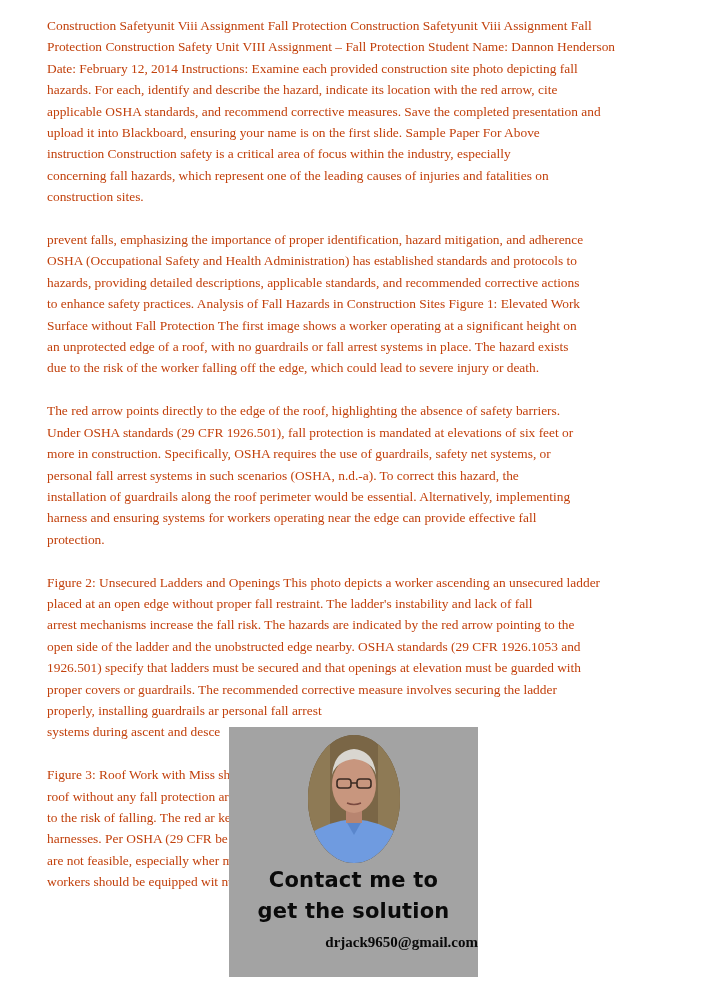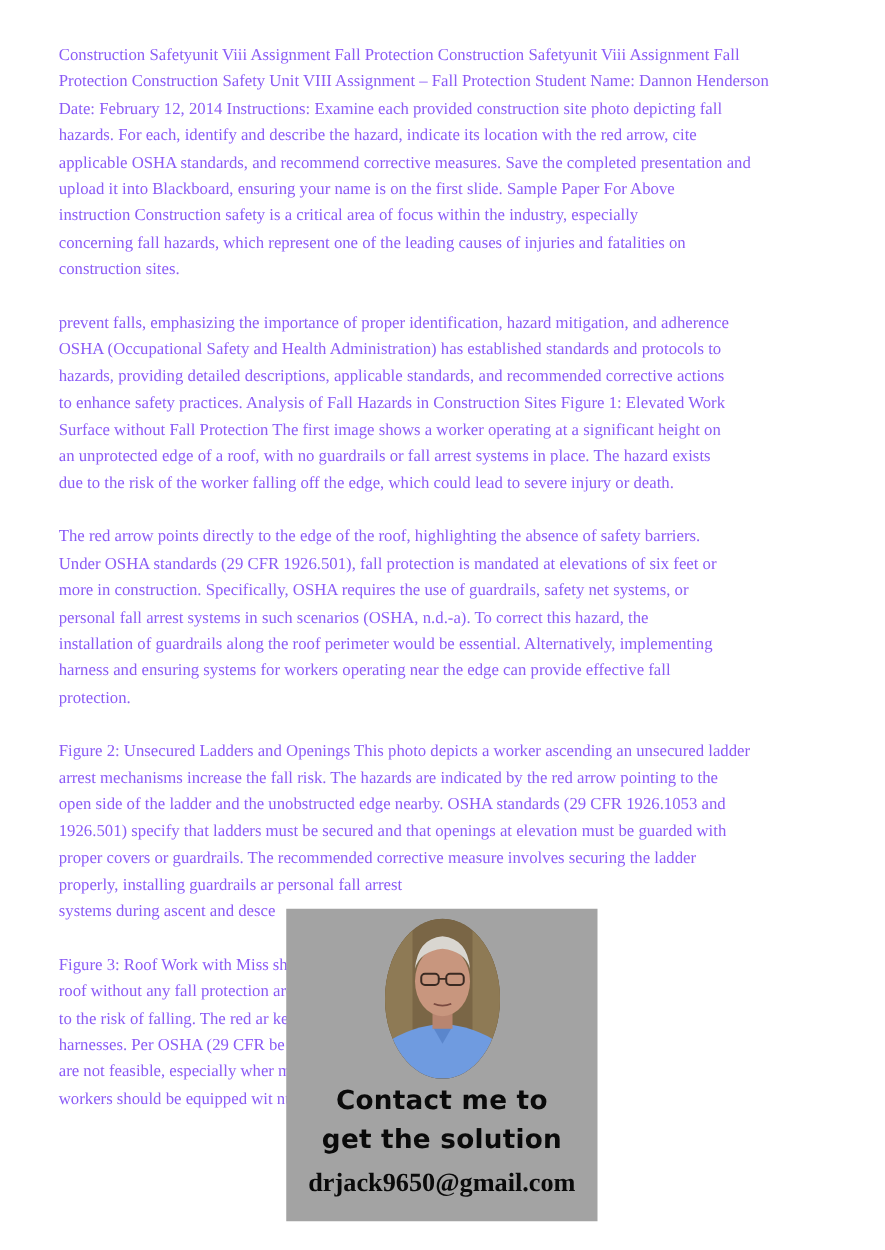--- a/index.html
+++ b/index.html
@@ -9,26 +9,26 @@
     }
     body {
       width: 708px;
       height: 1000px;
       position: relative;
       overflow: hidden;
     }
     .page {
       position: absolute;
       left: 47px;
-      top: 33px;
+      top: 15px;
       width: 612px;
       font-family: "Liberation Serif", "DejaVu Serif", serif;
       font-size: 13.4px;
       line-height: 21.4px;
-      color: #8b5cf6;
+      color: #c2410c;
     }
     .para {
       margin: 0 0 21.4px 0;
     }
     .line {
       display: block;
       white-space: nowrap;
     }
     .promo {
       position: absolute;
@@ -62,21 +62,22 @@
     }
     .promo-line.l1 { top: 141px; }
     .promo-line.l2 { top: 172px; }
     .promo-email {
       position: absolute;
       left: 0;
       width: 100%;
       top: 207px;
       font-family: "Liberation Serif", "DejaVu Serif", serif;
       font-weight: bold;
-      font-size: 21px;
+      font-size: 15px;
+      text-align: right;
     }
   </style>
 </head>
 <body>
 
 <div class="page">
   <p class="para">
     <span class="line">Construction Safetyunit Viii Assignment Fall Protection Construction Safetyunit Viii Assignment Fall</span>
     <span class="line">Protection Construction Safety Unit VIII Assignment – Fall Protection Student Name: Dannon Henderson</span>
     <span class="line">Date: February 12, 2014 Instructions: Examine each provided construction site photo depicting fall</span>
@@ -100,20 +101,21 @@
     <span class="line">The red arrow points directly to the edge of the roof, highlighting the absence of safety barriers.</span>
     <span class="line">Under OSHA standards (29 CFR 1926.501), fall protection is mandated at elevations of six feet or</span>
     <span class="line">more in construction. Specifically, OSHA requires the use of guardrails, safety net systems, or</span>
     <span class="line">personal fall arrest systems in such scenarios (OSHA, n.d.-a). To correct this hazard, the</span>
     <span class="line">installation of guardrails along the roof perimeter would be essential. Alternatively, implementing</span>
     <span class="line">harness and ensuring systems for workers operating near the edge can provide effective fall</span>
     <span class="line">protection.</span>
   </p>
   <p class="para">
     <span class="line">Figure 2: Unsecured Ladders and Openings This photo depicts a worker ascending an unsecured ladder</span>
+    <span class="line">placed at an open edge without proper fall restraint. The ladder's instability and lack of fall</span>
     <span class="line">arrest mechanisms increase the fall risk. The hazards are indicated by the red arrow pointing to the</span>
     <span class="line">open side of the ladder and the unobstructed edge nearby. OSHA standards (29 CFR 1926.1053 and</span>
     <span class="line">1926.501) specify that ladders must be secured and that openings at elevation must be guarded with</span>
     <span class="line">proper covers or guardrails. The recommended corrective measure involves securing the ladder</span>
     <span class="line">properly, installing guardrails ar                                                              personal fall arrest</span>
     <span class="line">systems during ascent and desce</span>
   </p>
   <p class="para">
     <span class="line">Figure 3: Roof Work with Miss                                                                  shows workers on a sloped</span>
     <span class="line">roof without any fall protection                                                                 ardrails exposes workers</span>

